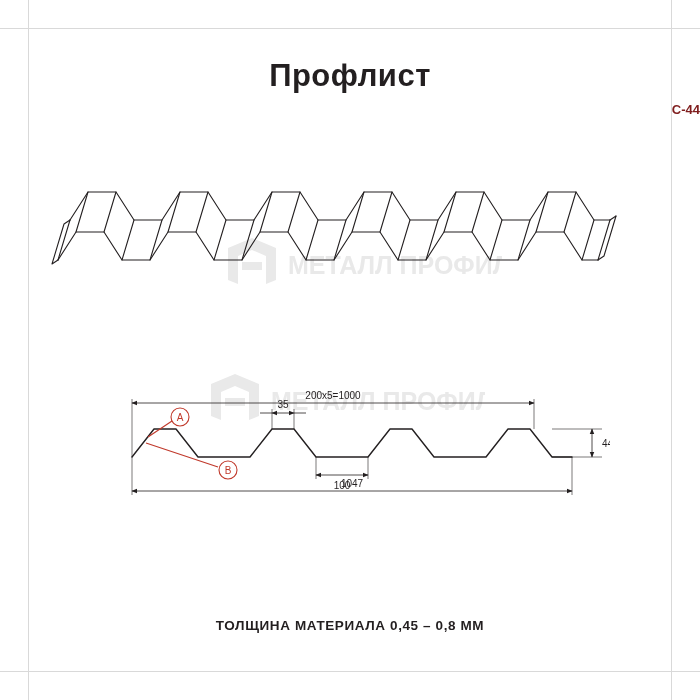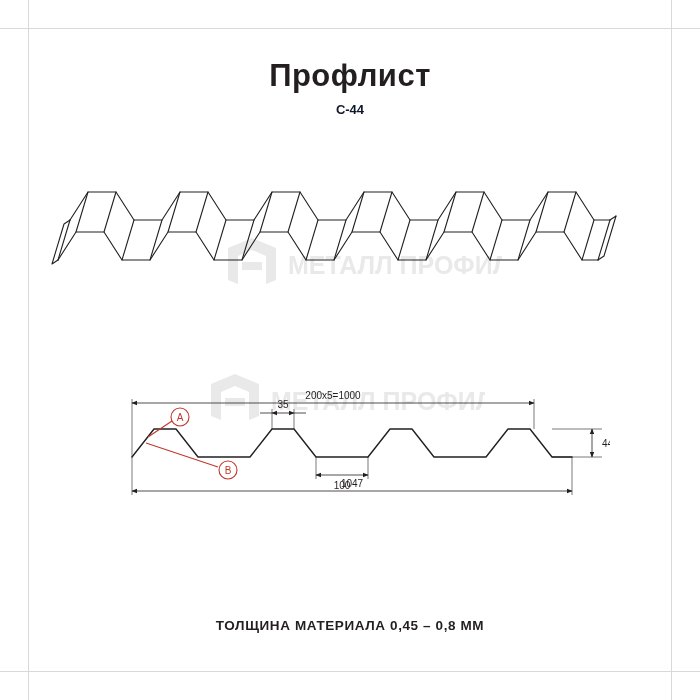--- a/index.html
+++ b/index.html
@@ -38,24 +38,24 @@
     font-size: 31px;
     font-weight: bold;
     letter-spacing: 0.5px;
     color: #231f20;
   }
   .subtitle {
     position: absolute;
     top: 102px;
     left: 0;
     width: 100%;
-    text-align: center;
+    text-align: right;
     font-size: 13px;
     font-weight: bold;
-    color: #0f172a;
+    color: #7f1d1d;
   }
   .footer {
     position: absolute;
     top: 618px;
     left: 0;
     width: 100%;
     text-align: center;
     font-size: 13.5px;
     font-weight: bold;
     letter-spacing: 0.6px;

